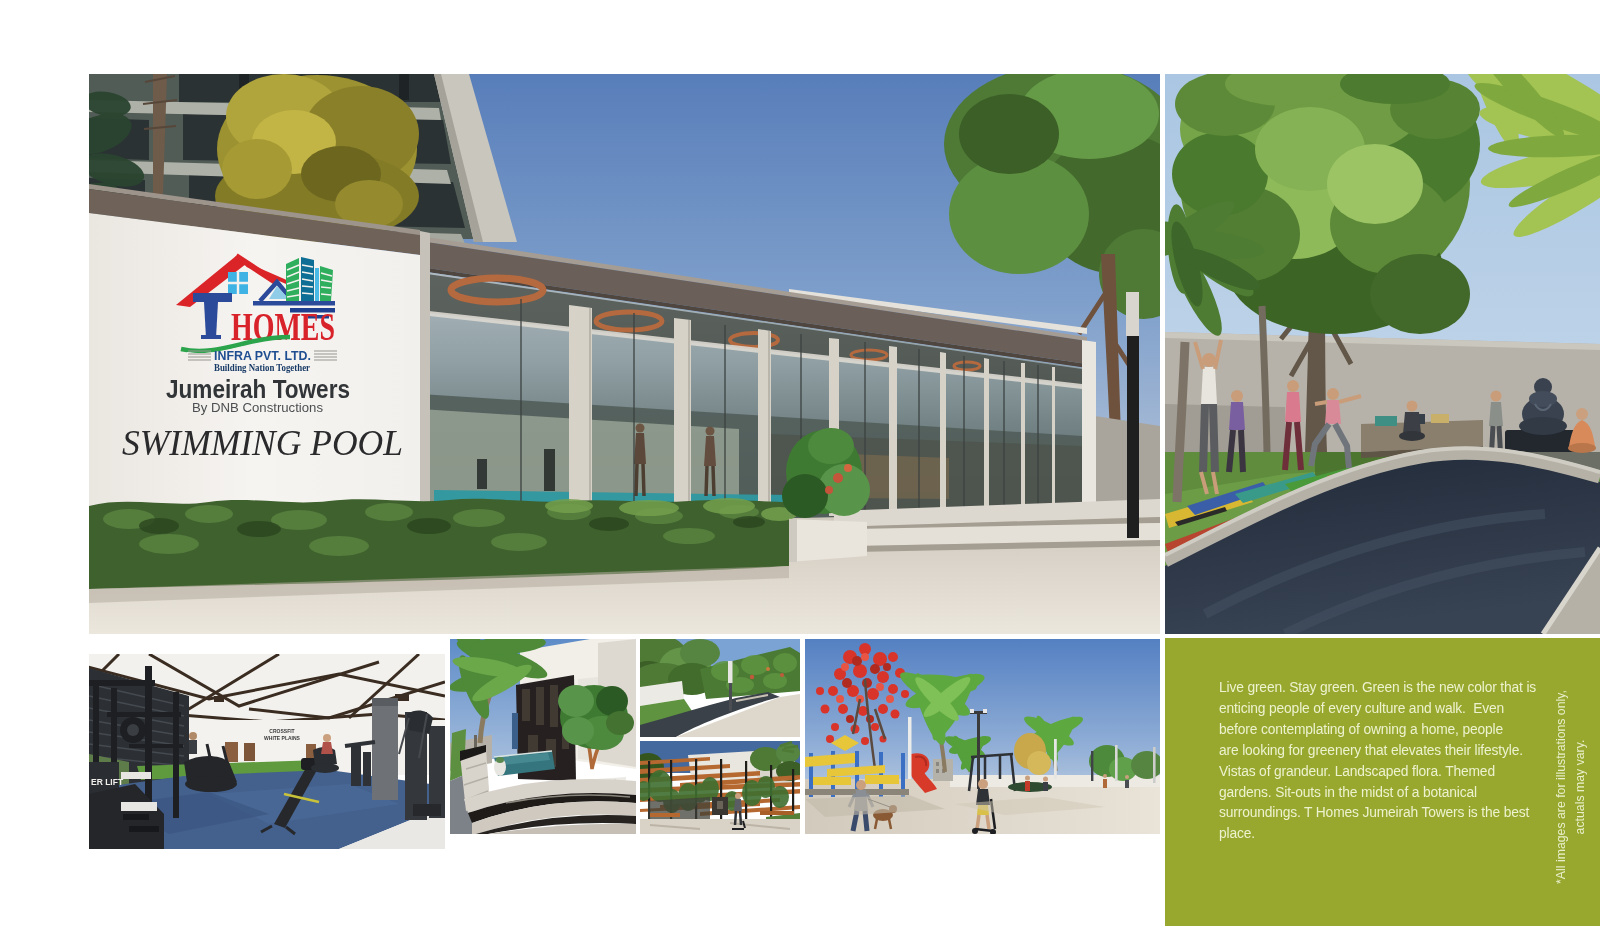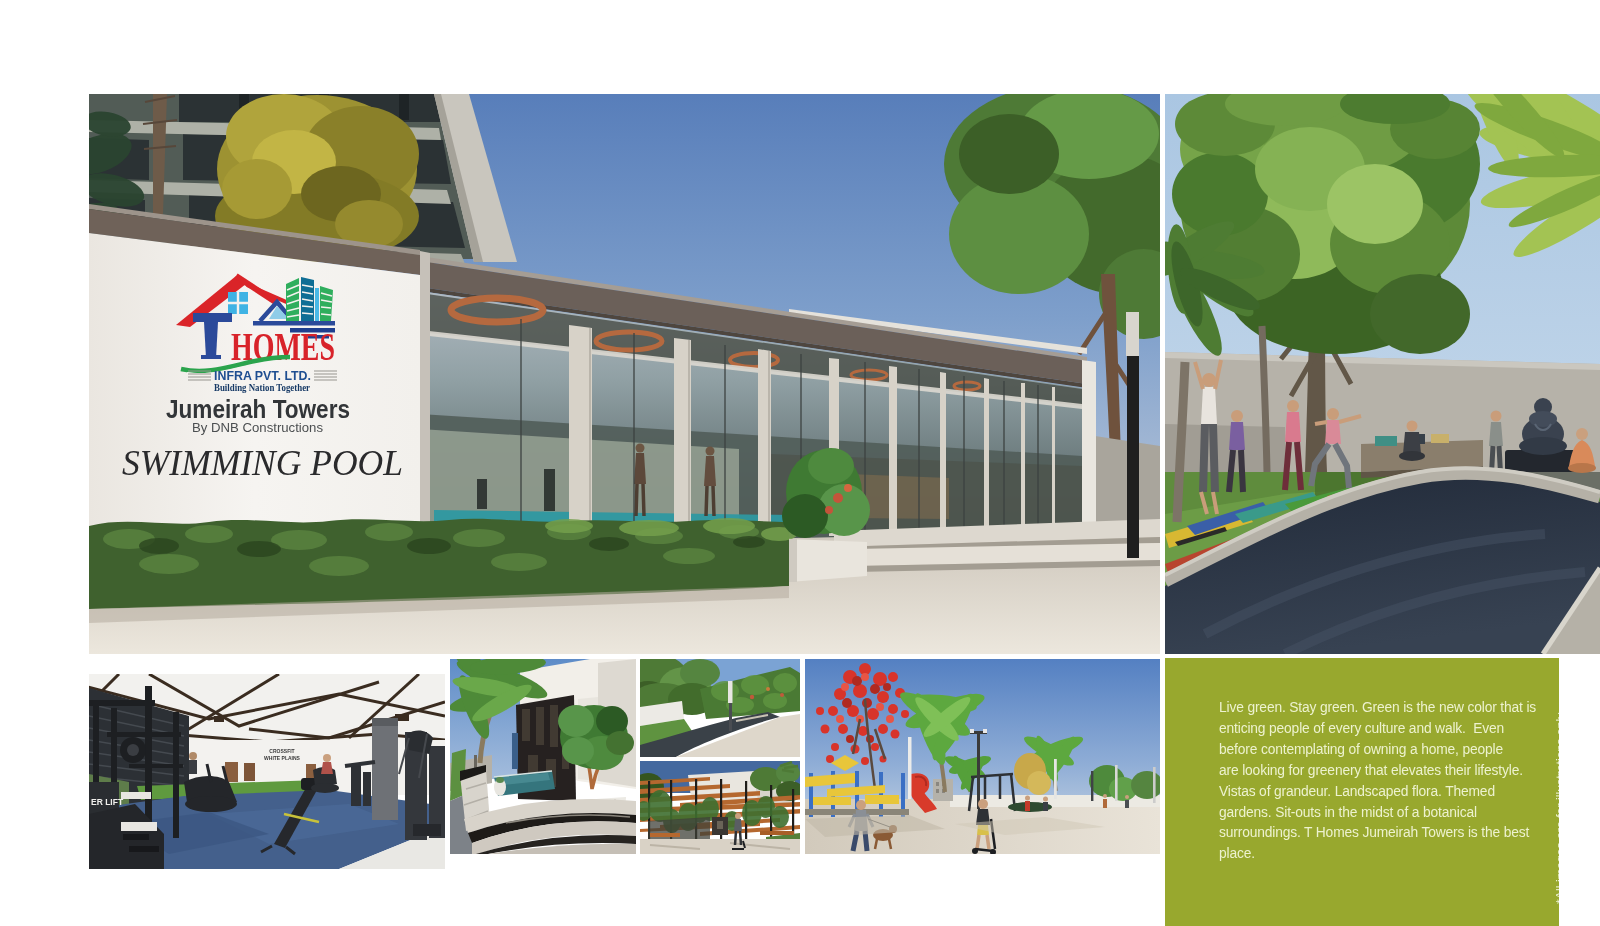--- a/index.html
+++ b/index.html
@@ -1,17 +1,17 @@
 <!DOCTYPE html>
 <html><head>
 <meta charset="utf-8">
 <style>
   html,body{margin:0;padding:0;background:#ffffff;width:1600px;height:926px;overflow:hidden;}
   body{font-family:"Liberation Sans", sans-serif;position:relative;}
-  .panel{position:absolute;overflow:hidden;margin-top:20px;}
+  .panel{position:absolute;overflow:hidden;}
   svg{display:block;}
 </style>
 </head>
 <body>
 
 <div class="panel" id="main" style="left:89px;top:74px;width:1071px;height:560px;">
 <svg width="1071" height="560" viewBox="0 0 1071 560">
 <defs>
 <linearGradient id="skyG" x1="0" y1="0" x2="0" y2="1">
 <stop offset="0" stop-color="#587eba"></stop>
@@ -972,18 +972,18 @@
         <circle cx="300" cy="137" r="2" fill="#caa07e"></circle>
 <rect x="320" y="141" width="4" height="8" fill="#4a4e52"></rect>
         <circle cx="322" cy="138" r="2" fill="#caa07e"></circle>
 </g>
 
 <path d="M0,160 L104,156 L140,170 L20,178 Z" fill="#c2b9a8" opacity="0.6"></path>
 <path d="M150,165 L240,158 L300,168 L200,176 Z" fill="#cfc7b6" opacity="0.5"></path>
 </svg>
 </div>
 
-<div class="panel" id="green" style="left:1165px;top:638px;width:394px;height:288px;background:#98a82e;">
+<div class="panel" id="green" style="left:1165px;top:638px;width:435px;height:288px;background:#98a82e;">
 
   <div style="position:absolute;left:54px;top:40px;width:340px;color:#edf2cf;font-size:13.8px;line-height:20.9px;letter-spacing:-0.15px;font-weight:400;white-space:nowrap;">Live green. Stay green. Green is the new color that is<br>enticing people of every culture and walk.&nbsp; Even<br>before contemplating of owning a home, people<br>are looking for greenery that elevates their lifestyle.<br>Vistas of grandeur. Landscaped flora. Themed<br>gardens. Sit-outs in the midst of a botanical<br>surroundings. T Homes Jumeirah Towers is the best<br>place.</div>
 
   <div style="position:absolute;left:387px;top:256px;width:214px;color:#e9efcc;font-size:12.3px;line-height:19px;transform:rotate(-90deg);transform-origin:0 0;text-align:center;">*All images are for illustrations only,<br>actuals may vary.</div>
 </div>
 
 </body></html>

